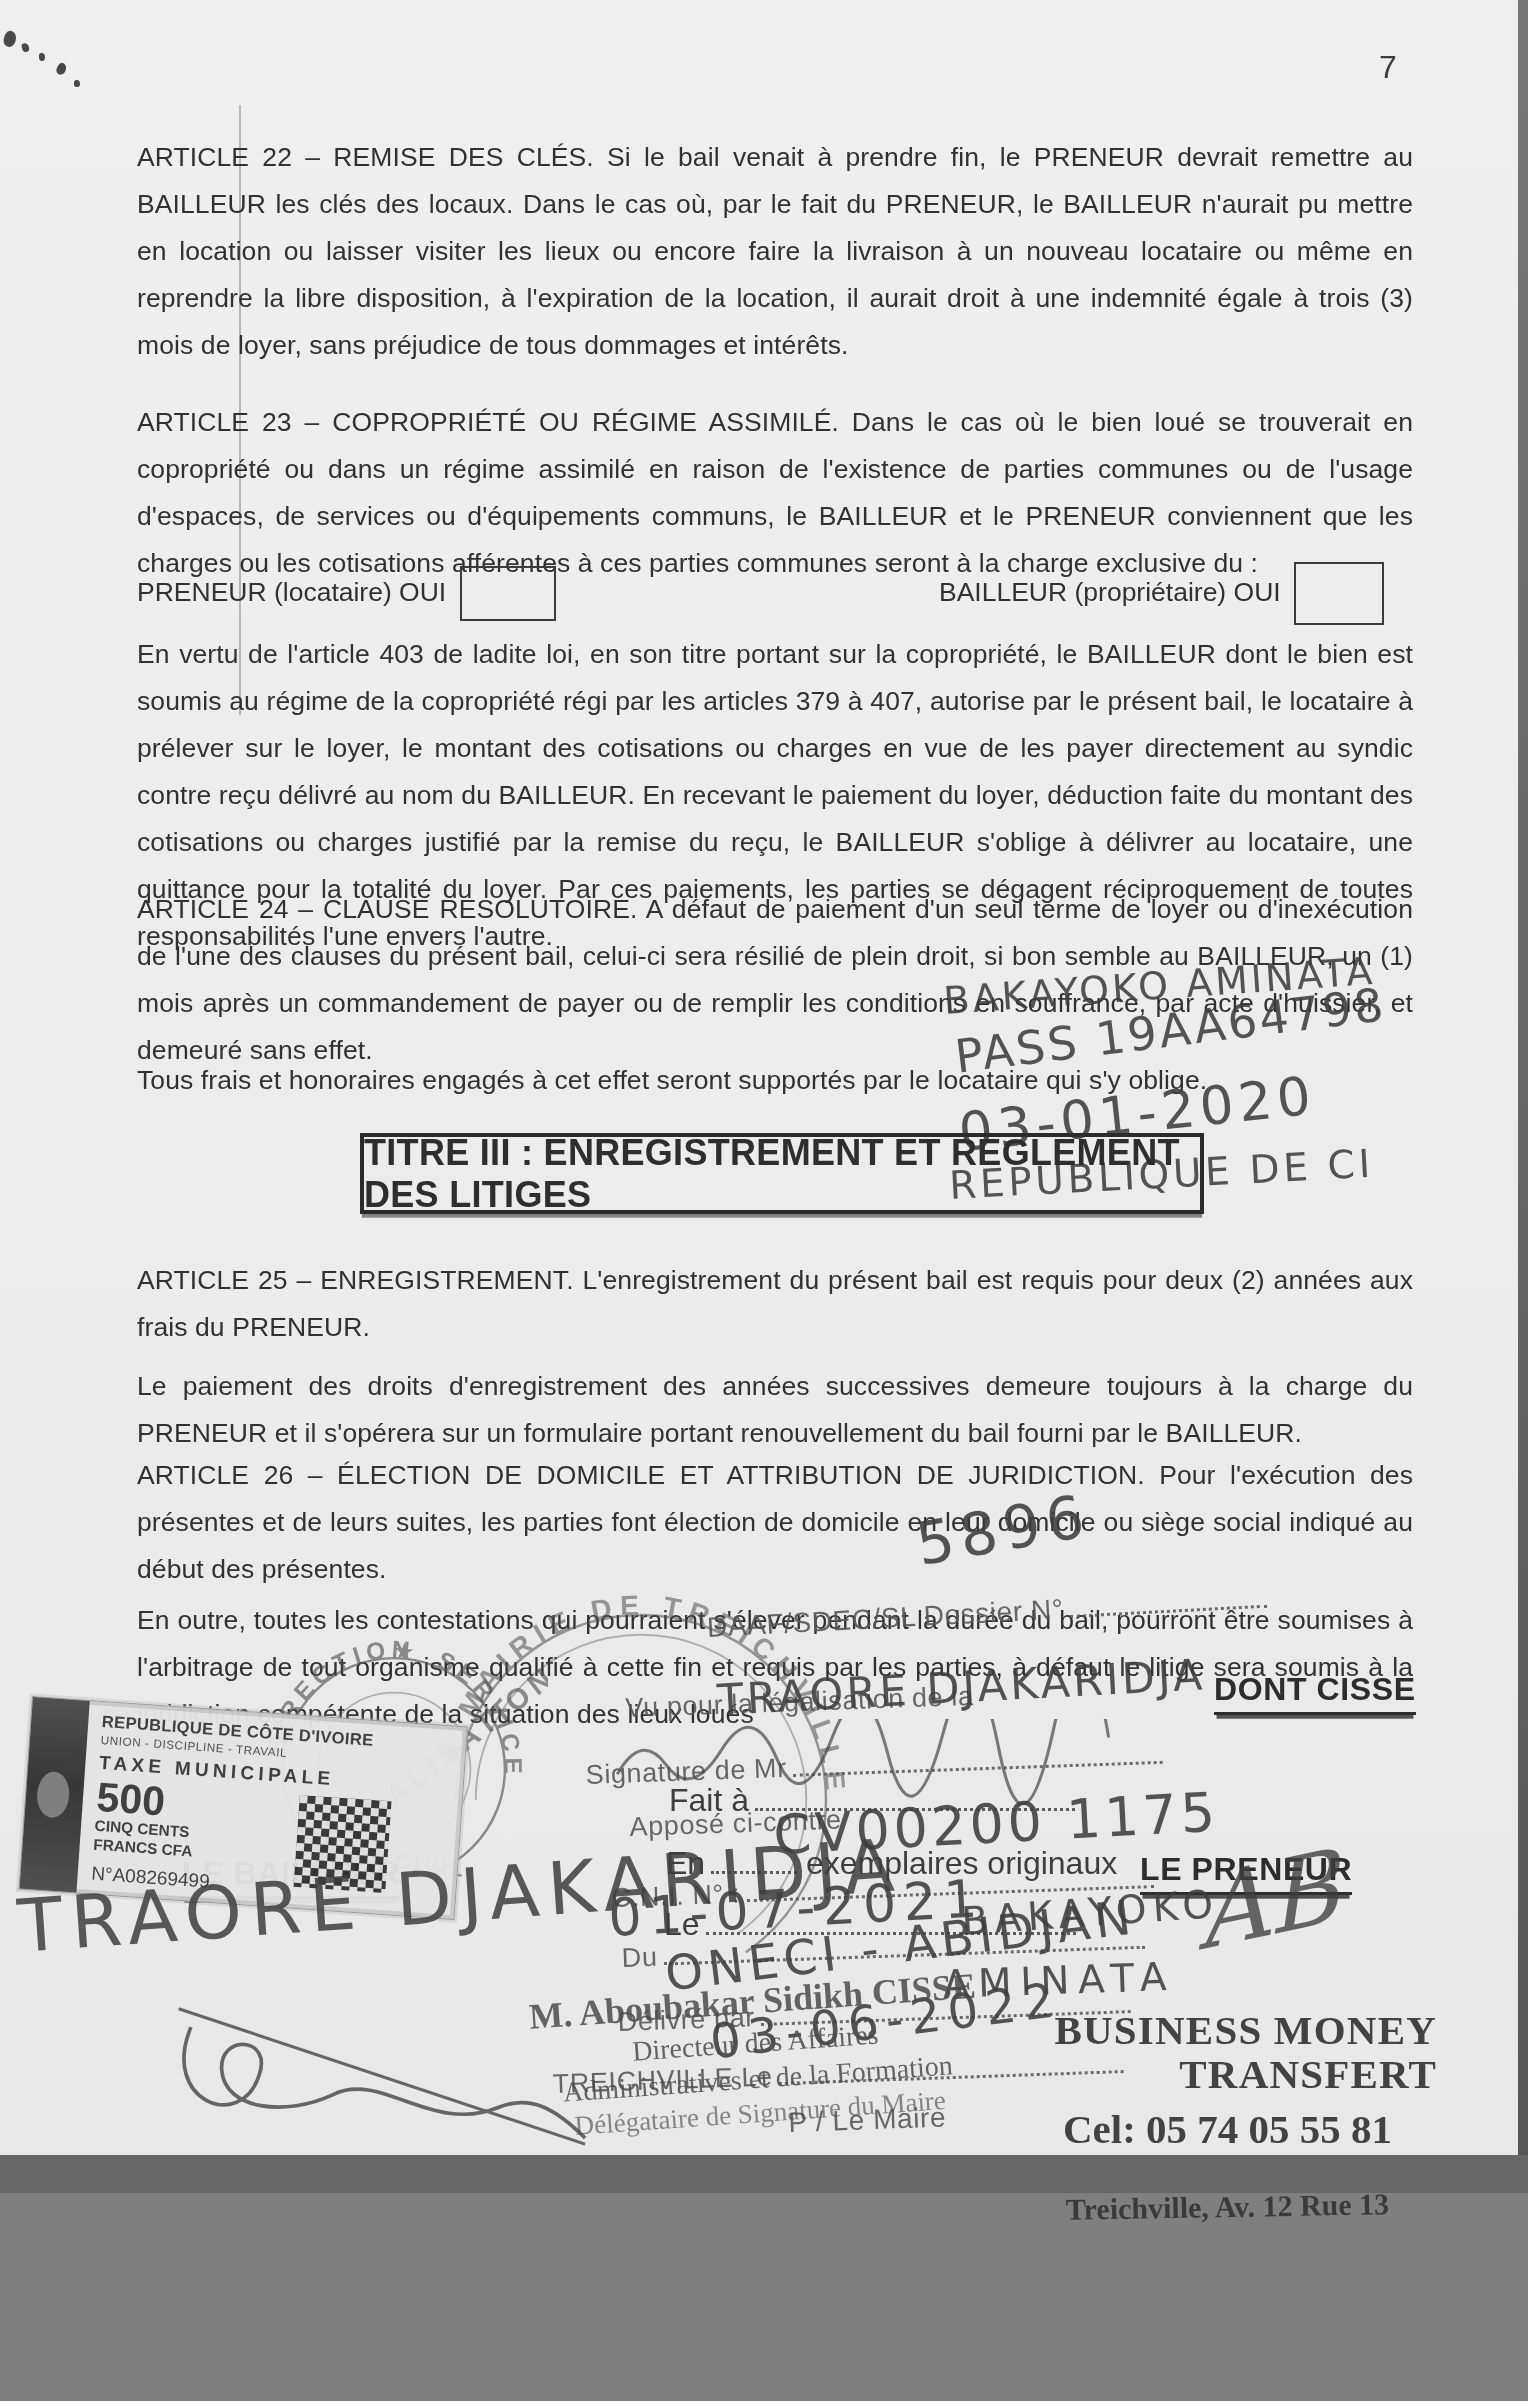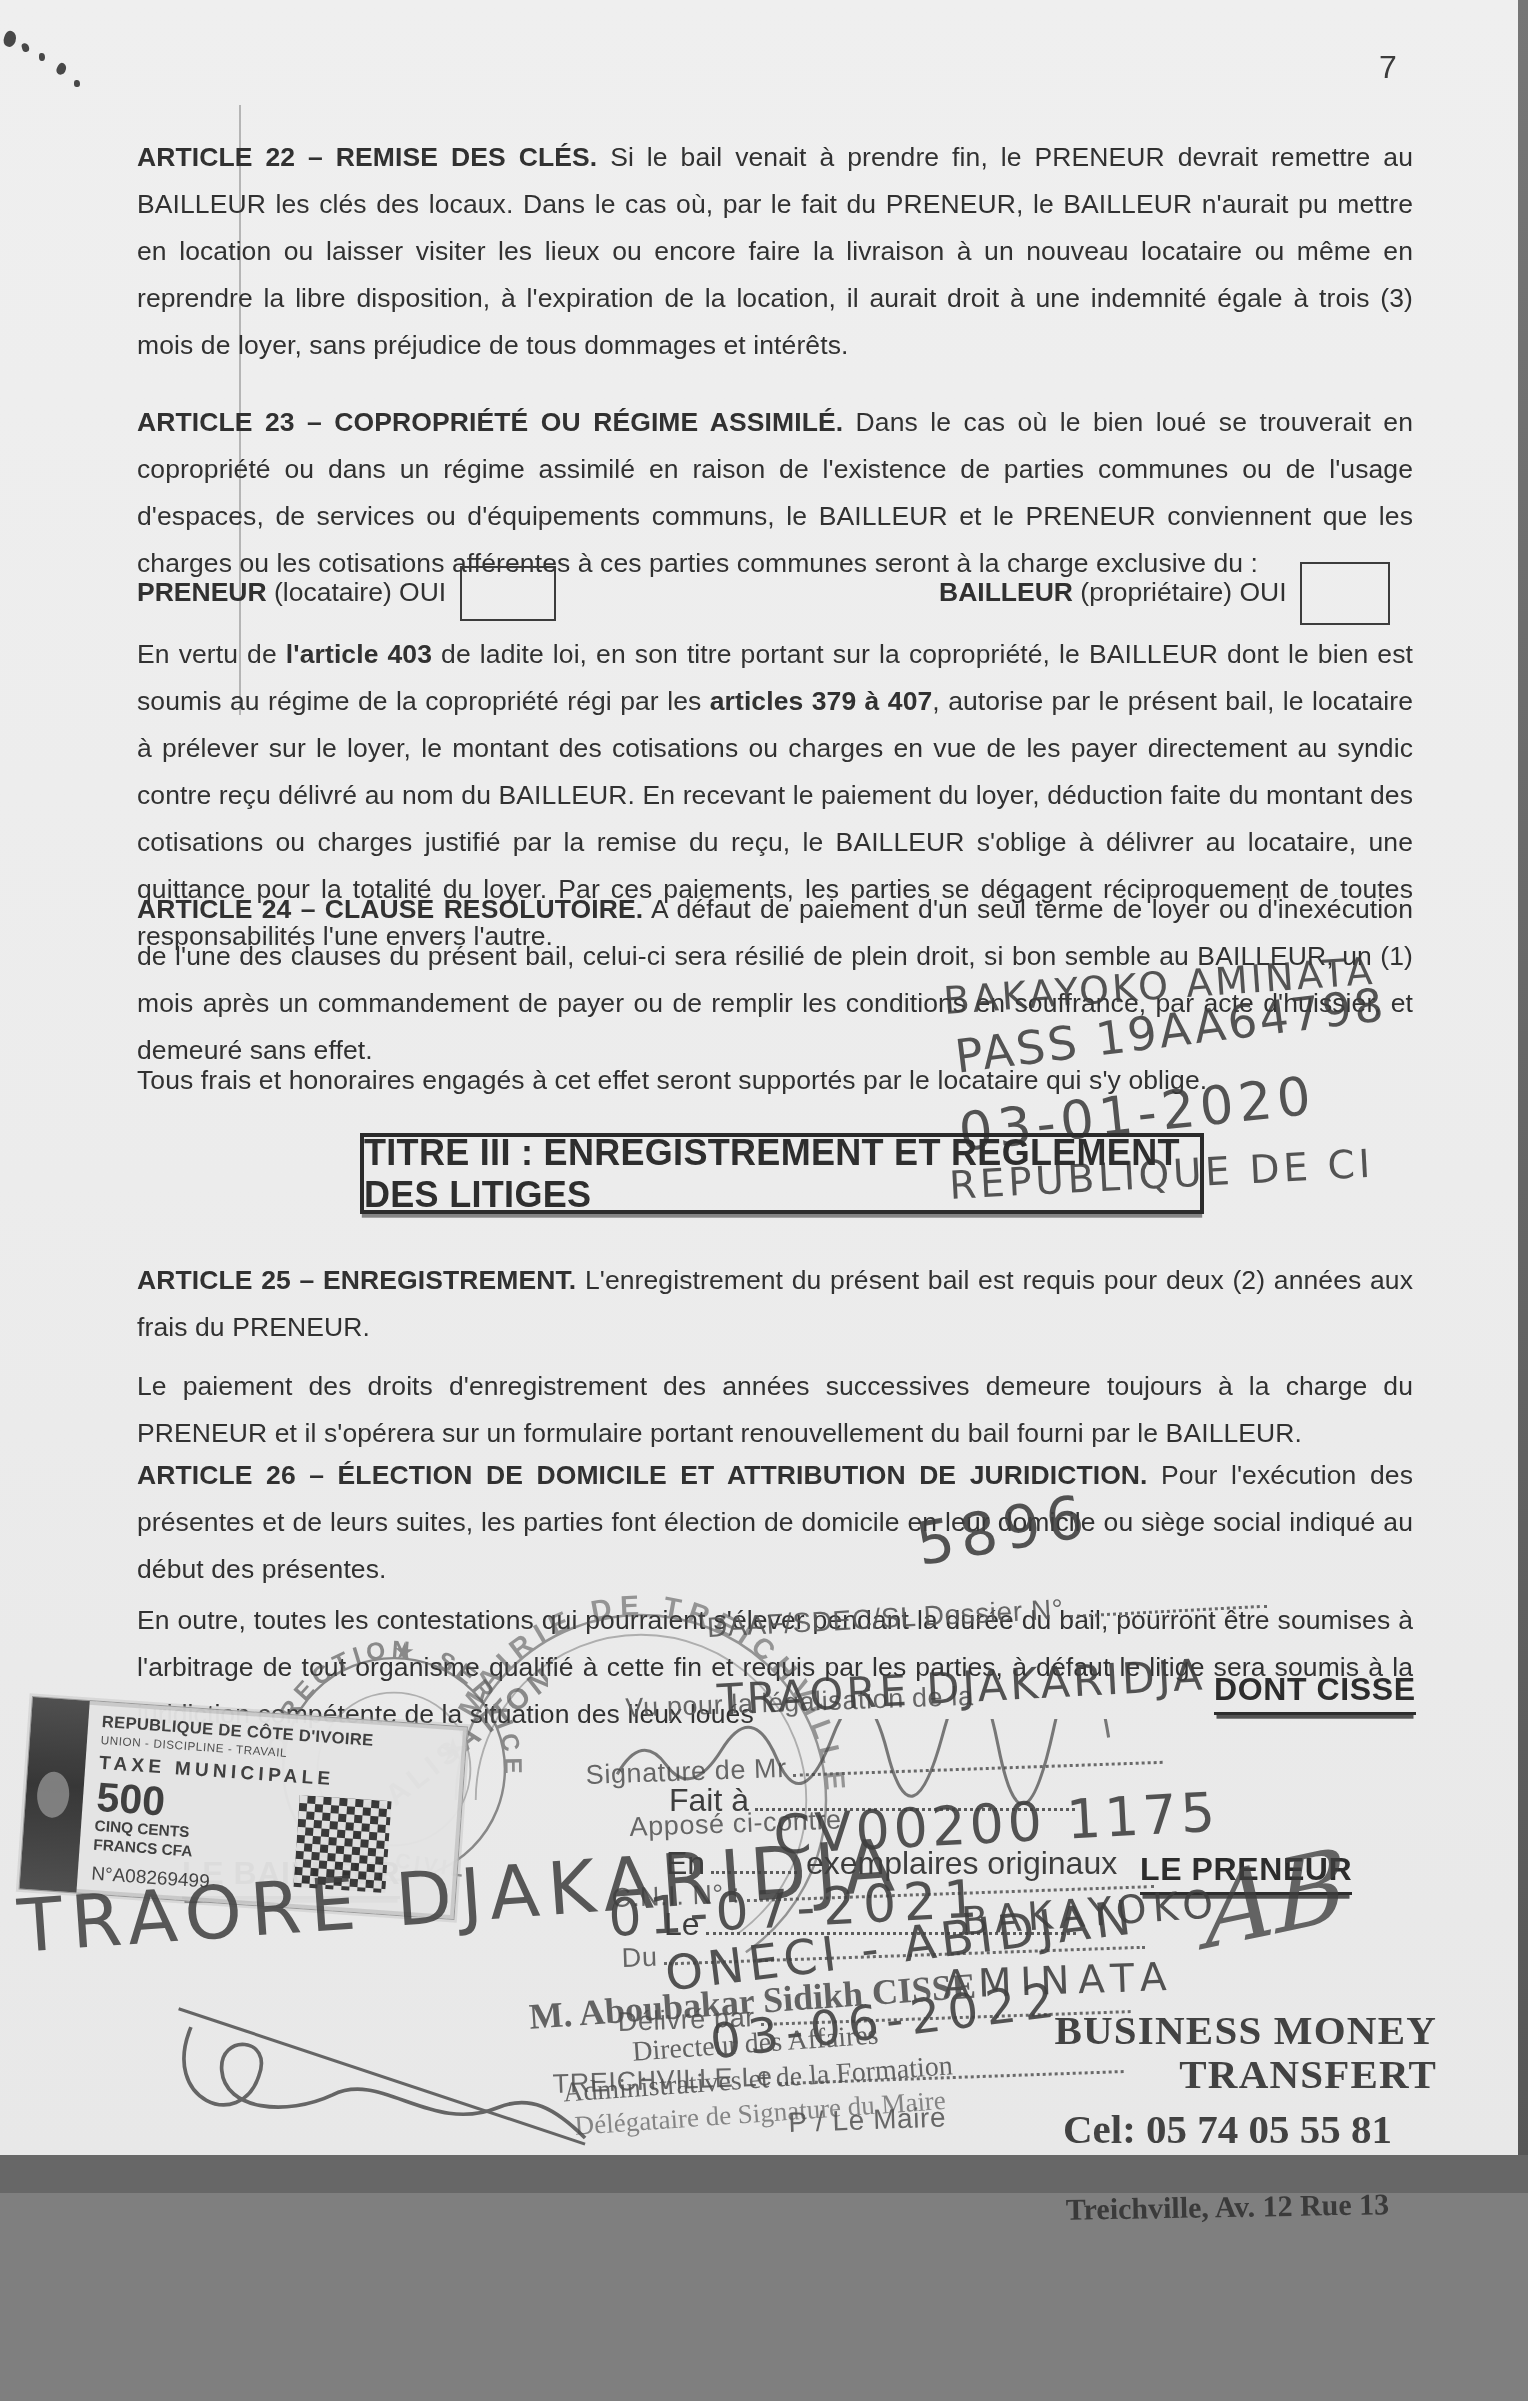--- a/index.html
+++ b/index.html
@@ -24,21 +24,21 @@
   }
   .speck{position:absolute;background:#2a2a2a;border-radius:40% 60% 50% 50%;opacity:.85;}
   .crease{position:absolute;width:1.8px;background:#6f6f6f;opacity:.45;}
   .pagenum{position:absolute;font-size:32px;color:#3c3c3c;}
   .para{
     position:absolute;left:137px;width:1276px;
     font-size:26.5px;line-height:47px;color:#313131;
     text-align:justify;letter-spacing:0.1px;
   }
   .para.noj{text-align:left;}
-  .b{font-weight:bold;}
+  .b{font-weight:normal;}
   .ouirow{position:absolute;font-size:26.5px;color:#313131;white-space:nowrap;}
   .chk{display:inline-block;border:2.5px solid #3c3c3c;vertical-align:middle;margin-left:13.6px;background:transparent;}
   .titrebox{
     position:absolute;left:360px;top:1133px;width:836px;height:73px;
     border:4.3px solid #2b2b2b;box-shadow:0 5.5px 0 -1.8px rgba(45,45,45,.55);
     display:flex;align-items:center;justify-content:center;
   }
   .titrebox span{font-weight:bold;font-size:36px;color:#2e2e2e;letter-spacing:0.3px;}
   .hw{
     position:absolute;font-family:"DejaVu Sans",sans-serif;color:#3e3e3e;

